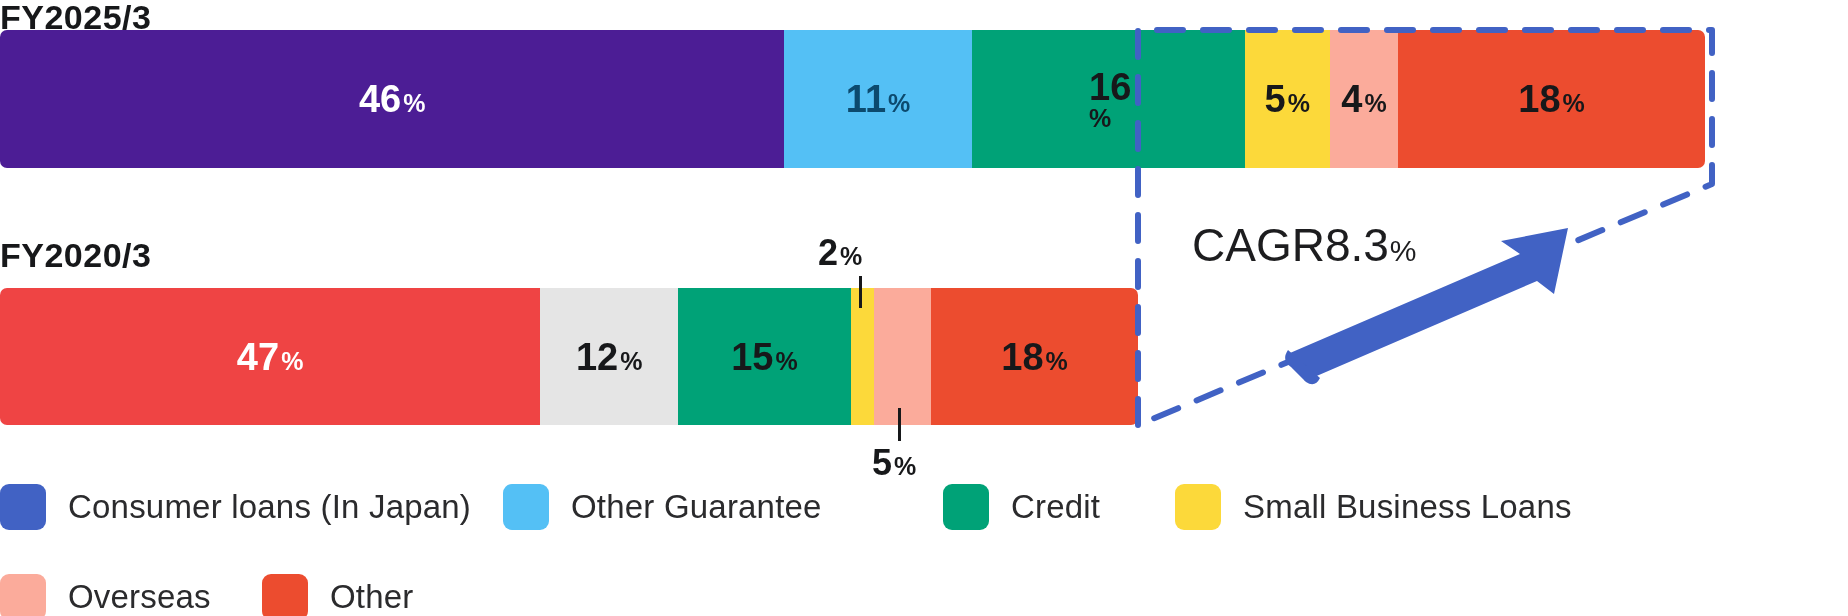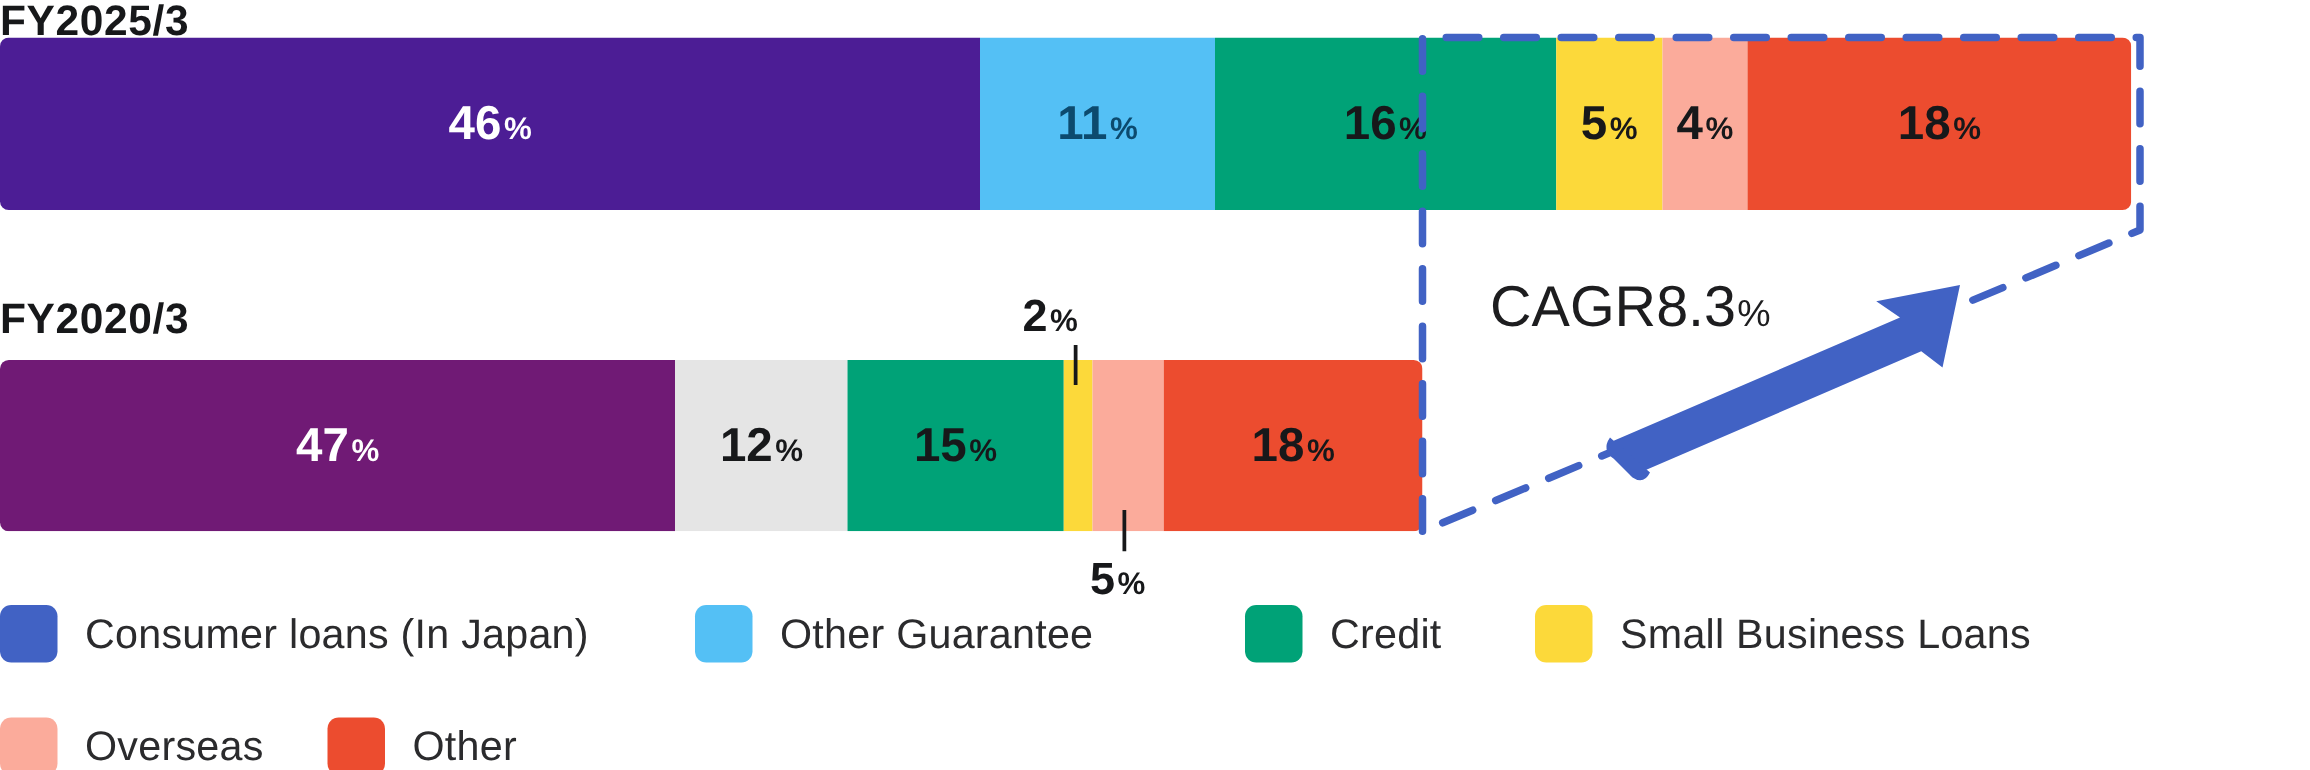--- a/index.html
+++ b/index.html
@@ -71,21 +71,21 @@
           <span class="pct">%</span>
         </span>
       </div>
       <div class="seg" style="flex: 0 0 11%; background: rgb(84, 192, 245);">
         <span class="val" style="color: #0c4a6e;">
           <span class="num">11</span>
           <span class="pct">%</span>
         </span>
       </div>
       <div class="seg" style="flex: 0 0 16%; background: rgb(0, 162, 119);">
-        <span class="val" style="color: rgb(23, 24, 26);">
+        <span class="val" style="color: rgb(23, 24, 26); flex-direction: column;">
           <span class="num">16</span>
           <span class="pct">%</span>
         </span>
       </div>
       <div class="seg" style="flex: 0 0 5%; background: rgb(252, 217, 58);">
         <span class="val" style="color: rgb(23, 24, 26);">
           <span class="num">5</span>
           <span class="pct">%</span>
         </span>
       </div>
@@ -99,21 +99,21 @@
         <span class="val" style="color: rgb(23, 24, 26);">
           <span class="num">18</span>
           <span class="pct">%</span>
         </span>
       </div>
     </div>
 
   <div class="bar-label" style="left:0px;top:236px;">FY2020/3</div>
 
   <div class="bar" id="bar-bottom" style="left:0px;top:288px;width:1138px;height:137px;">
-      <div class="seg" style="flex: 0 0 47.4747%; background: #701a75;">
+      <div class="seg" style="flex: 0 0 47.4747%; background: #ef4444;">
         <span class="val" style="color: rgb(255, 255, 255);">
           <span class="num">47</span>
           <span class="pct">%</span>
         </span>
       </div>
       <div class="seg" style="flex: 0 0 12.1212%; background: #e5e5e5;">
         <span class="val" style="color: rgb(23, 24, 26);">
           <span class="num">12</span>
           <span class="pct">%</span>
         </span>
@@ -154,21 +154,21 @@
     </g>
   </svg>
 
   <div class="cagr" style="left:1192px;top:218px;">
     <span class="big">CAGR8.3</span>
     <span class="sml">%</span>
   </div>
 
   <div id="legend">
     <div class="legend-row">
-      <div class="legend-item" style="width:556px;">
+      <div class="legend-item" style="width:503px;">
         <span class="swatch" style="background: rgb(65, 98, 196);"></span>
         <span class="legend-text">Consumer loans (In Japan)</span>
       </div>
       <div class="legend-item" style="width:440px;">
         <span class="swatch" style="background: rgb(84, 192, 245);"></span>
         <span class="legend-text">Other Guarantee</span>
       </div>
       <div class="legend-item" style="width:232px;">
         <span class="swatch" style="background: rgb(0, 162, 119);"></span>
         <span class="legend-text">Credit</span>

